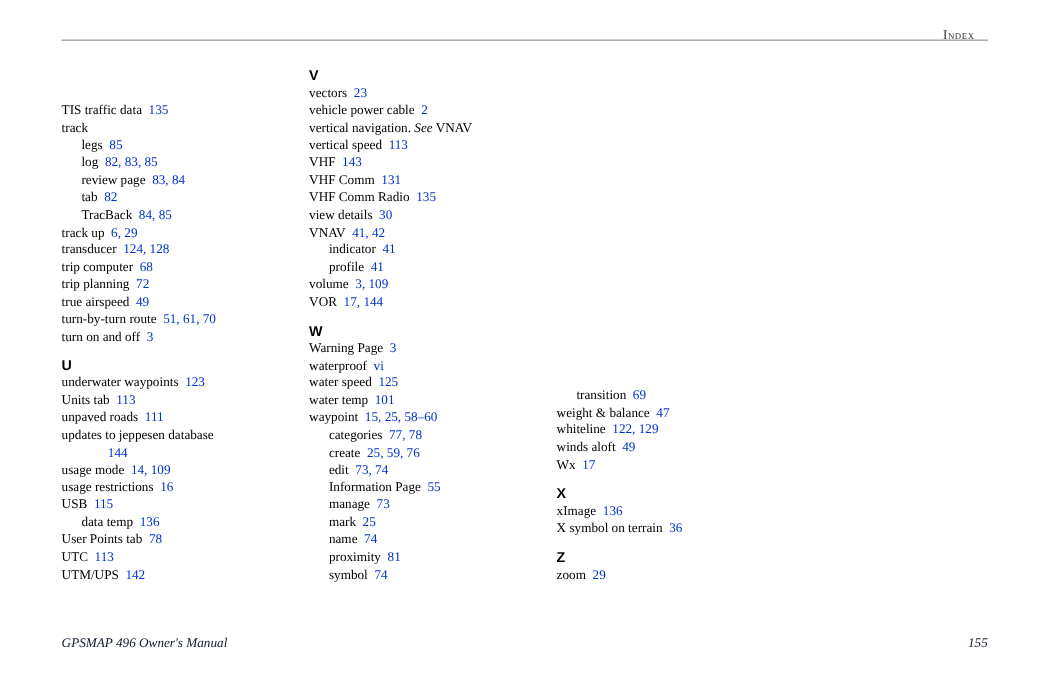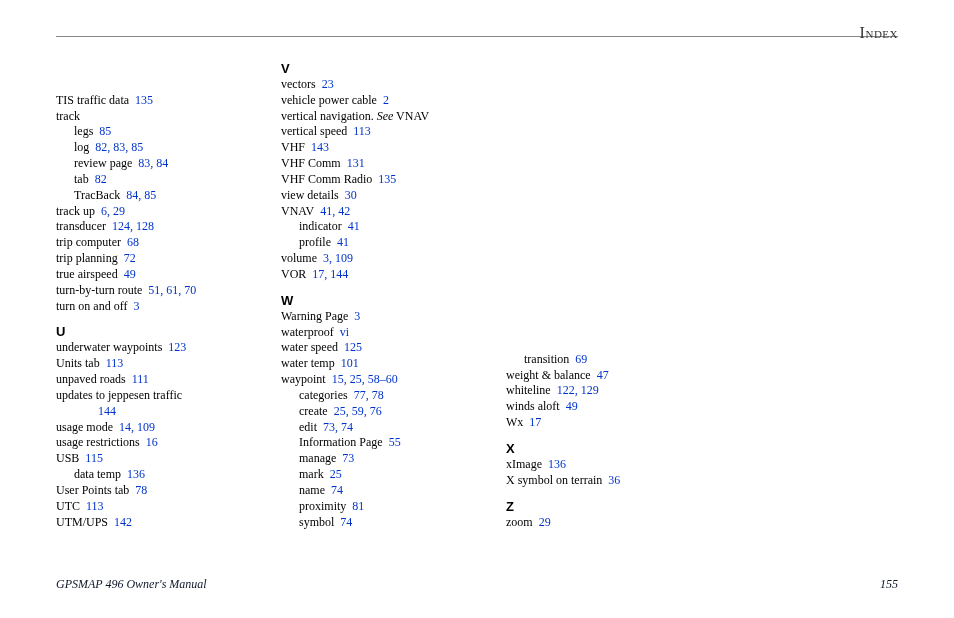--- a/index.html
+++ b/index.html
@@ -21,23 +21,23 @@
     padding: 30px 56px 40px 56px;
   }
   .header-line {
     border-top: 1px solid #888;
     margin-top: 6px;
     margin-bottom: 0;
   }
   .header-label {
     position: absolute;
     top: 24px;
-    right: 56px;
+    right: 68px;
     font-variant: small-caps;
-    font-size: 16px;
+    font-size: 12px;
     letter-spacing: 0.5px;
     color: #333;
   }
   .columns {
     margin-top: 14px;
     display: flex;
     flex-direction: row;
     align-items: flex-end;
   }
   .col {
@@ -107,21 +107,21 @@
         <div class="entry"><span>transducer</span>&nbsp; <span class="pg">124</span><span class="sep">, </span><span class="pg">128</span></div>
         <div class="entry"><span>trip computer</span>&nbsp; <span class="pg">68</span></div>
         <div class="entry"><span>trip planning</span>&nbsp; <span class="pg">72</span></div>
         <div class="entry"><span>true airspeed</span>&nbsp; <span class="pg">49</span></div>
         <div class="entry"><span>turn-by-turn route</span>&nbsp; <span class="pg">51</span><span class="sep">, </span><span class="pg">61</span><span class="sep">, </span><span class="pg">70</span></div>
         <div class="entry"><span>turn on and off</span>&nbsp; <span class="pg">3</span></div>
         <div class="section-letter">U</div>
         <div class="entry"><span>underwater waypoints</span>&nbsp; <span class="pg">123</span></div>
         <div class="entry"><span>Units tab</span>&nbsp; <span class="pg">113</span></div>
         <div class="entry"><span>unpaved roads</span>&nbsp; <span class="pg">111</span></div>
-        <div class="entry wrap-hang"><span>updates to jeppesen traffic</span><br><span style="padding-left: 18px;">&nbsp; <span class="pg">144</span></span></div>
+        <div class="entry wrap-hang"><span>updates to jeppesen database</span><br><span style="padding-left: 18px;">&nbsp; <span class="pg">144</span></span></div>
         <div class="entry"><span>usage mode</span>&nbsp; <span class="pg">14</span><span class="sep">, </span><span class="pg">109</span></div>
         <div class="entry"><span>usage restrictions</span>&nbsp; <span class="pg">16</span></div>
         <div class="entry"><span>USB</span>&nbsp; <span class="pg">115</span></div>
         <div class="entry ind1"><span>data temp</span>&nbsp; <span class="pg">136</span></div>
         <div class="entry"><span>User Points tab</span>&nbsp; <span class="pg">78</span></div>
         <div class="entry"><span>UTC</span>&nbsp; <span class="pg">113</span></div>
         <div class="entry"><span>UTM/UPS</span>&nbsp; <span class="pg">142</span></div>
       </div>
       <div class="col">
         <div class="section-letter">V</div>

